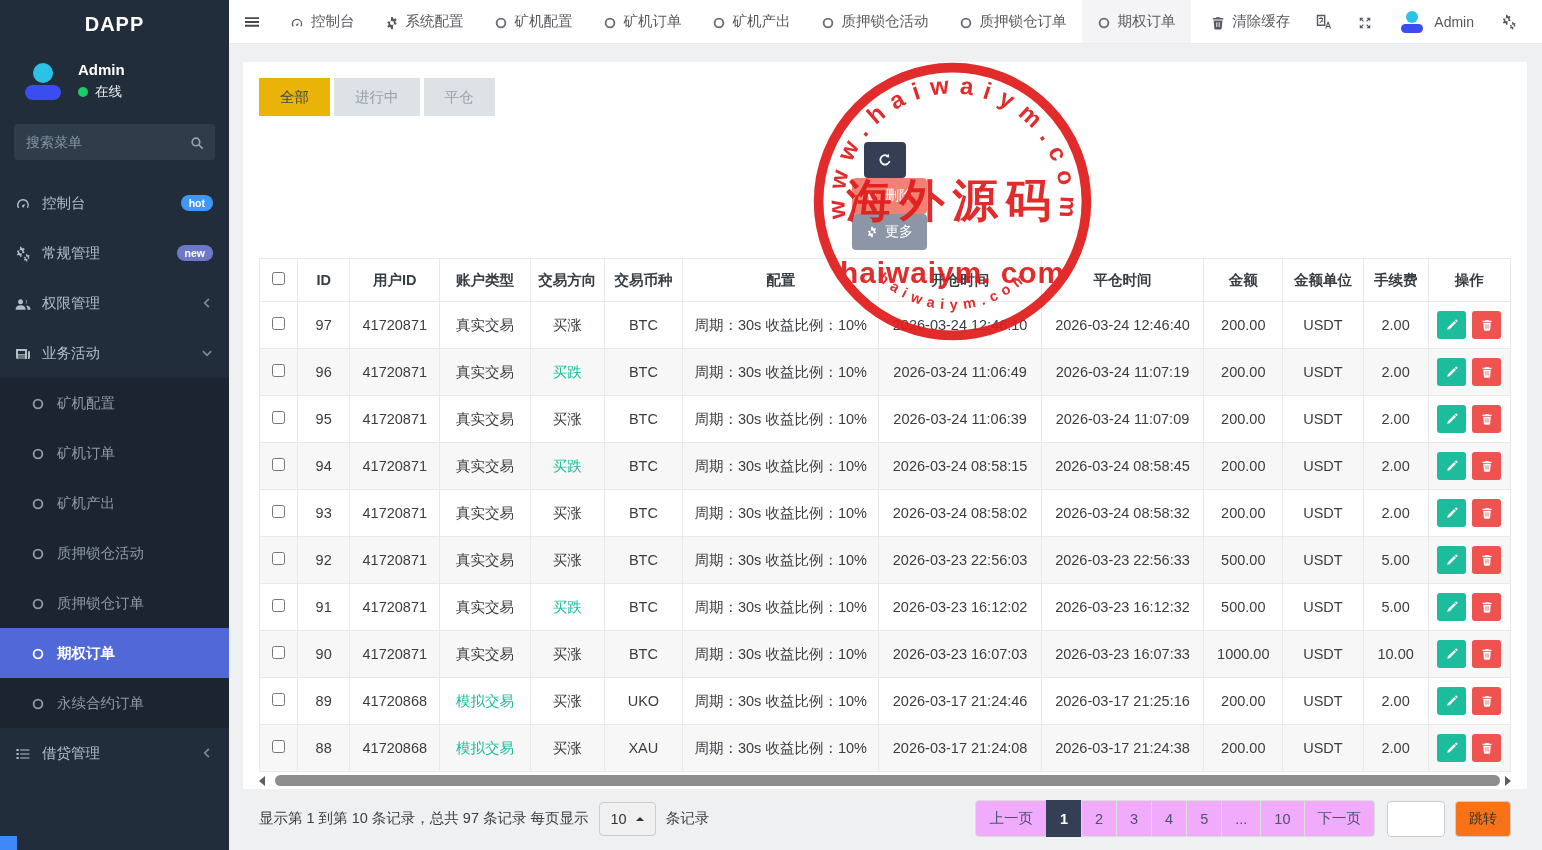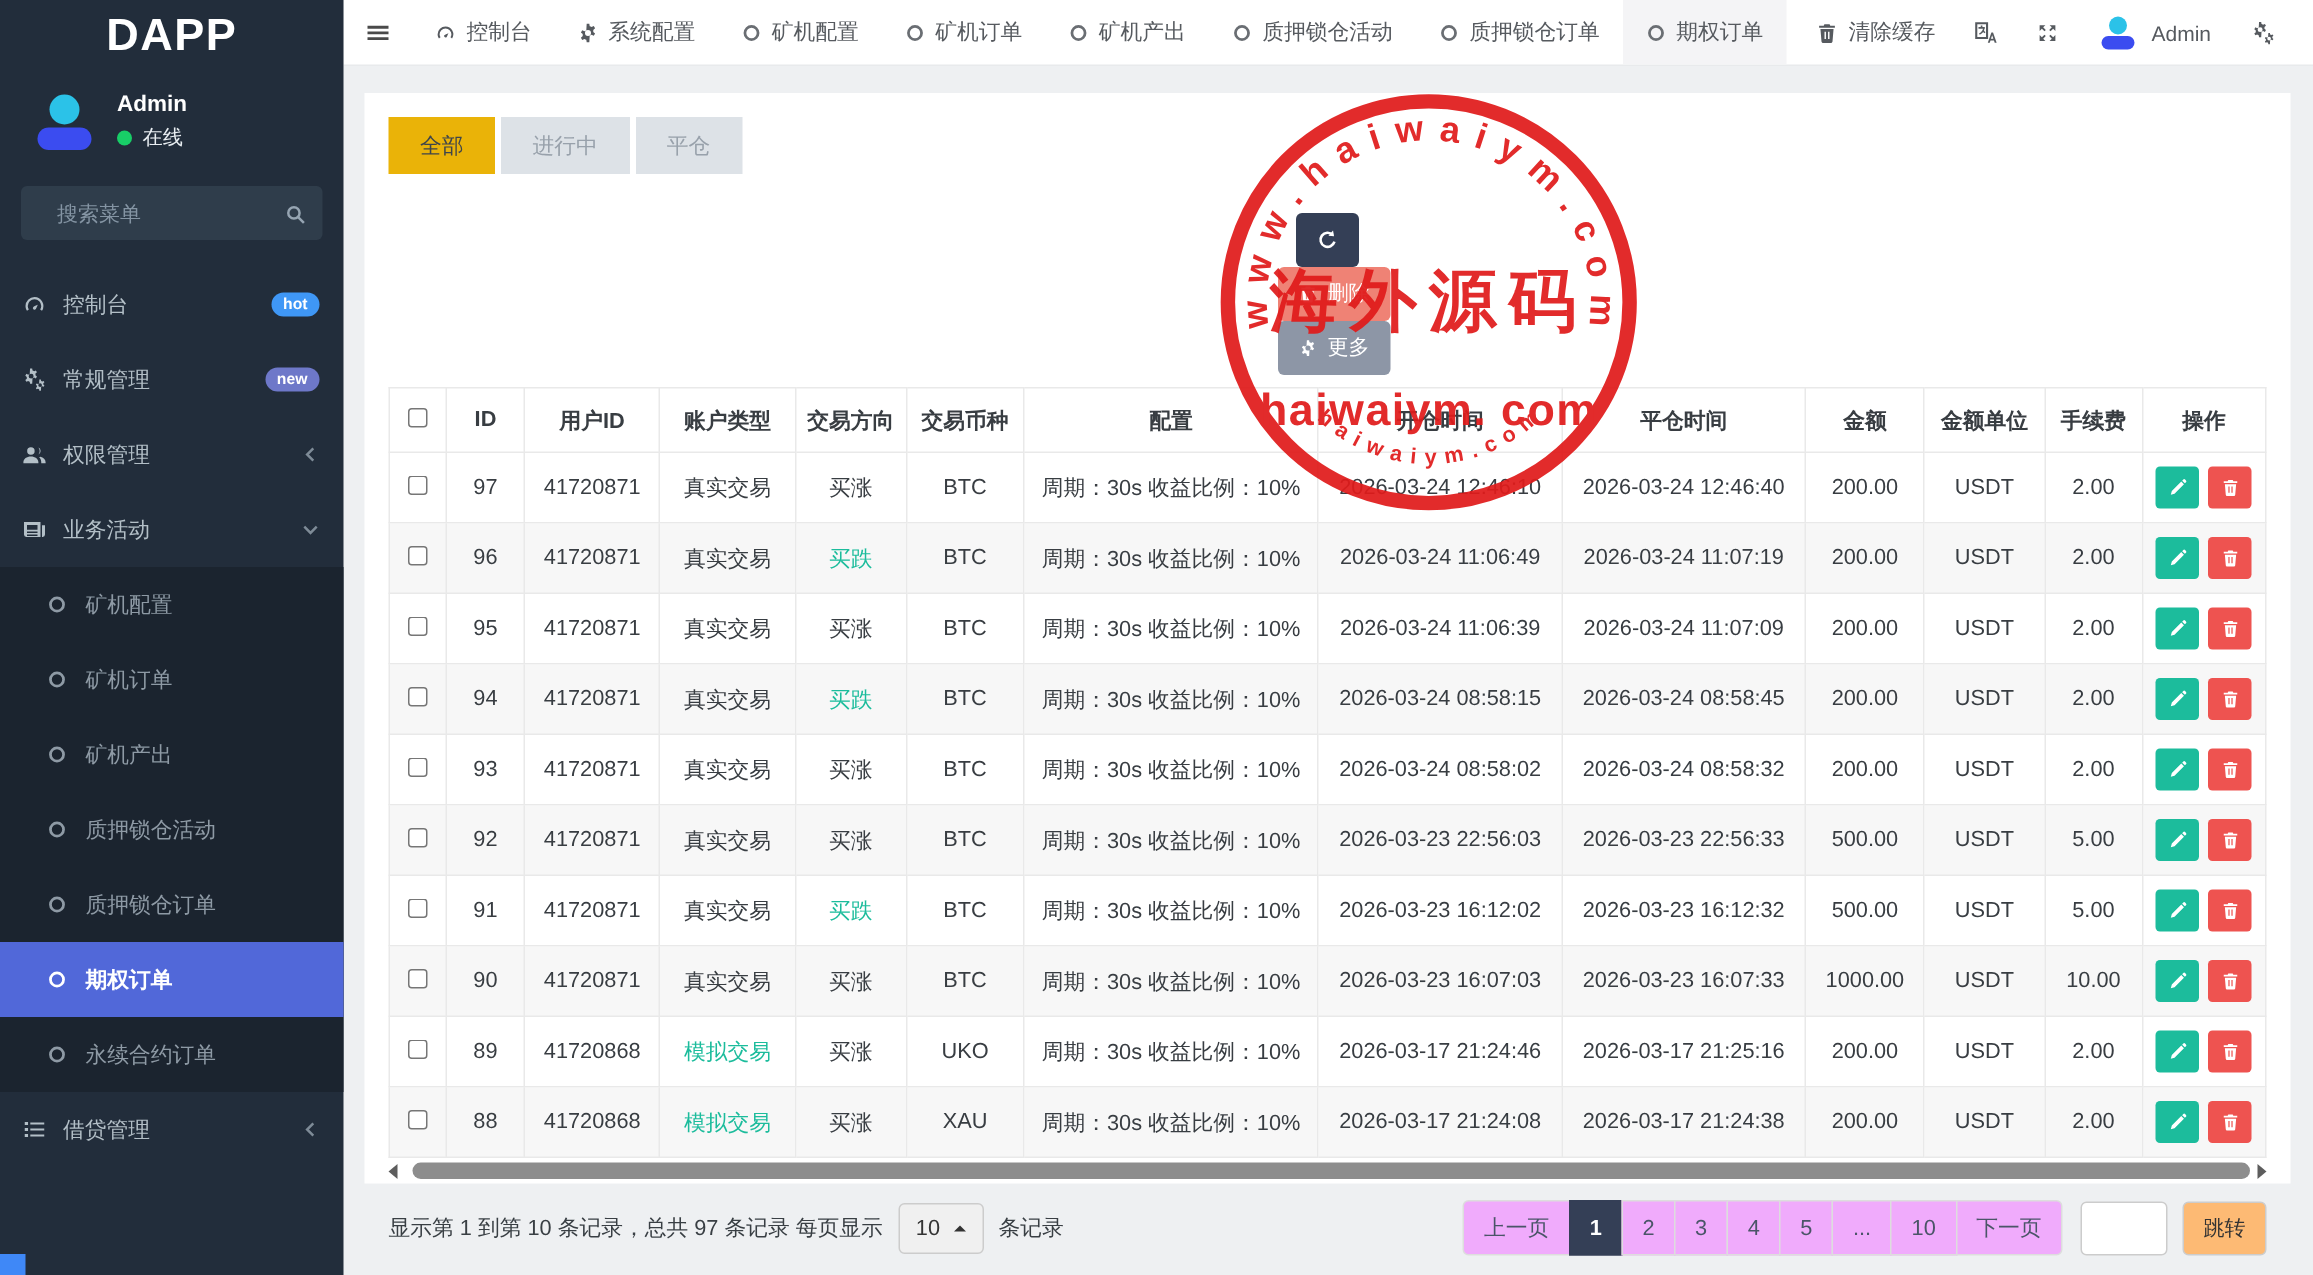--- a/index.html
+++ b/index.html
@@ -7,33 +7,33 @@
     font-family:"Liberation Sans","DejaVu Sans",sans-serif; font-size:14px; color:#333; }
   .app { display:flex; width:1542px; height:850px; background:#eef0f2; position:relative; }
 
   
   .ic { width:14px; height:14px; fill:currentColor; flex:none; display:inline-block; vertical-align:middle; }
   .ic-sm { width:12px; height:12px; }
   .ic-lg { width:16px; height:16px; }
 
   
   .sidebar { width:229px; height:850px; background:#222d3b; color:#b3bfc7; flex:none; display:flex; flex-direction:column; position:relative; z-index:5; }
-  .brand { height:48px; display:flex; align-items:center; justify-content:center; color:#fff; font-size:30px; font-weight:bold; letter-spacing:1px;text-align:right; }
+  .brand { height:48px; display:flex; align-items:center; justify-content:center; color:#fff; font-size:20px; font-weight:bold; letter-spacing:1px;text-align:right; }
   .user-panel { padding:12px 18px 14px 22px; display:flex; align-items:center; gap:14px; }
   .avatar { width:42px; height:42px; display:flex; flex-direction:column; align-items:center; justify-content:center; }
   .avatar .head { width:20px; height:20px; border-radius:50%; background:#2bc2e8; }
   .avatar .torso { width:36px; height:15px; border-radius:8px; background:#3b4cf0; margin-top:2px; }
   .avatar.small { width:26px; height:26px; }
   .avatar.small .head { width:12px; height:12px; background:#2bc2e8; }
   .avatar.small .torso { width:22px; height:9px; background:#3b4cf0; margin-top:1px; }
   .user-meta .uname { color:#fff; font-weight:bold; font-size:15px; margin-bottom:5px; }
   .user-meta .ustatus { display:flex; align-items:center; color:#e9eef2; font-size:13.5px; }
   .dot { width:10px; height:10px; border-radius:50%; background:#18ce67; margin-right:7px; }
   .side-search { margin:8px 14px 18px; position:relative; }
-  .side-search input { width:100%; height:36px; background:#2f3d4b; border:none; border-radius:4px; color:#cfd8df; padding:0 34px 0 24px; font-size:14px; outline:none; }
+  .side-search input { width:100%; height:36px; background:#2f3d4b; border:none; border-radius:4px; color:#cfd8df; padding:0 34px 0 12px; font-size:14px; outline:none; }
   .side-search input::placeholder { color:#8494a3; }
   .side-search .sicon { position:absolute; right:11px; top:10px; color:#96a5b2; }
   .menu { list-style:none; }
   .menu-item { height:50px; display:flex; align-items:center; padding:0 16px 0 15px; gap:11px; font-size:14.5px; cursor:pointer; color:#b3bfc7; }
   .menu-item .mi-label { flex:1; }
   .badge { font-size:10.5px; font-weight:bold; color:#fff; padding:2px 8px; border-radius:9px; }
   .badge.hot { background:#3f97f6; }
   .badge.new { background:#6e78c9; }
   .chev { color:#7e8b97; display:flex; align-items:center; }
   .submenu { list-style:none; background:#1b242f; }
@@ -96,21 +96,21 @@
 
   
   .table-footer { margin-top:13px; display:flex; align-items:center; color:#393f44; font-size:14.5px; }
   .page-size { display:inline-flex; align-items:center; gap:9px; height:34px; padding:0 11px; background:#f0f0f0; border:1px solid #ccc; border-radius:4px; margin:0 10px; cursor:pointer; color:#333; }
   .pagination { display:flex; list-style:none; margin-left:auto; }
   .pagination li { min-width:34px; height:37px; padding:0 13px; display:flex; align-items:center; justify-content:center; background:#f0abfc; border:1px solid #ddd; margin-left:-1px; color:#4a5568; cursor:pointer; }
   .pagination li:first-child { border-radius:4px 0 0 4px; margin-left:0; }
   .pagination li:last-child { border-radius:0 4px 4px 0; }
   .pagination li.active { background:#343f56; border-color:#343f56; color:#fff; font-weight:bold; }
   .jump-input { width:58px; height:36px; border:1px solid #ccc; border-radius:4px; margin-left:12px; outline:none; padding:0 8px; font-family:inherit; }
-  .jump-btn { height:36px; padding:0 13px; margin-left:10px; background:#fdba74; border:1px solid #ccc; border-radius:4px; color:#333; font-size:14px; cursor:pointer; font-family:inherit; }
+  .jump-btn { height:36px; padding:0 13px; margin-left:10px; background:#f97316; border:1px solid #ccc; border-radius:4px; color:#333; font-size:14px; cursor:pointer; font-family:inherit; }
 
   
   .stamp { position:absolute; left:808px; top:57px; width:289px; height:289px; z-index:40; pointer-events:none; opacity:.93; }
 </style>
 </head>
 <body>
 
 <svg width="0" height="0" style="position:absolute">
   <defs>
     <symbol id="i-burger" viewBox="0 0 16 16">

